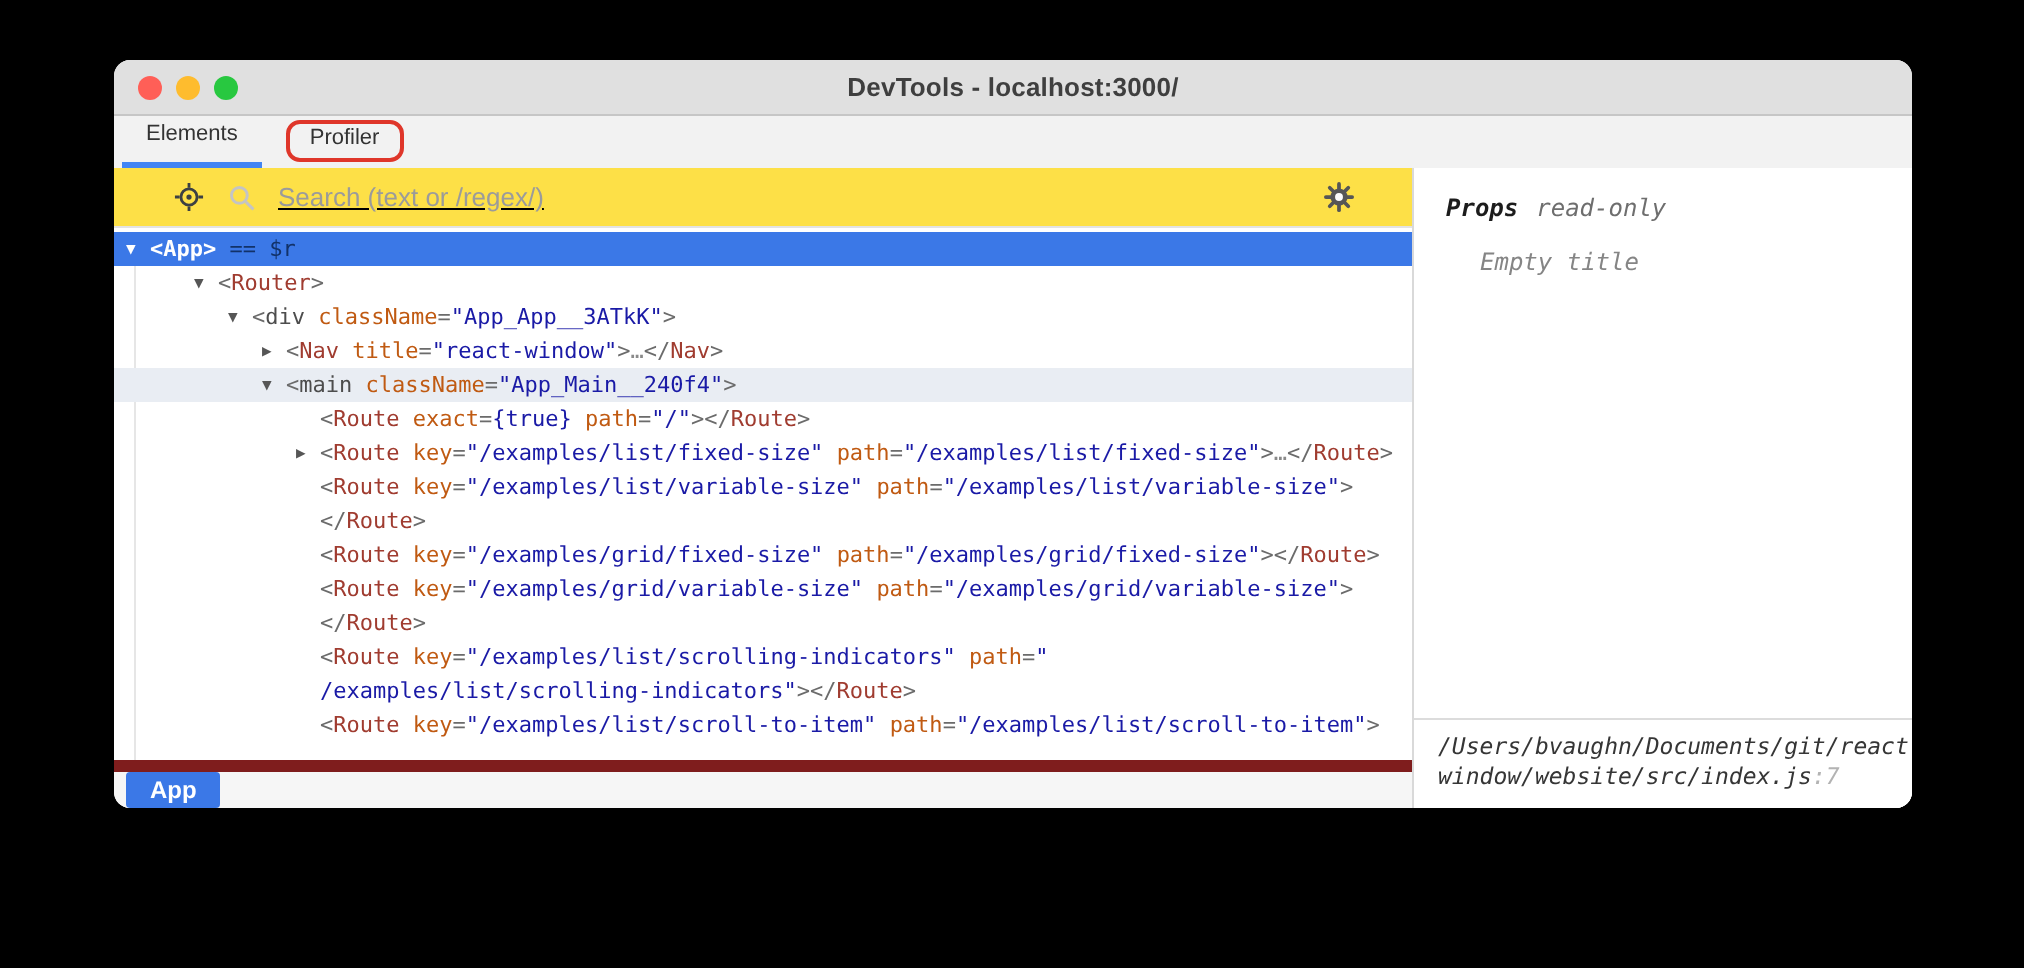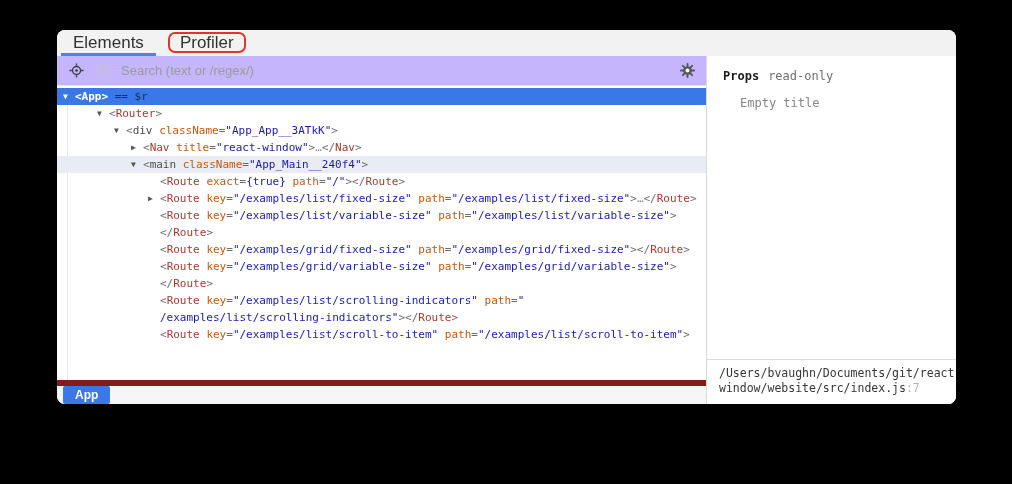--- a/index.html
+++ b/index.html
@@ -21,32 +21,32 @@
   }
   .traffic { position:absolute; left:12px; top:0; height:100%; display:flex; align-items:center; gap:7px; }
   .light { width:12px; height:12px; border-radius:50%; }
   .light.red { background:#ff5f57; }
   .light.yellow { background:#febc2e; }
   .light.green { background:#28c840; }
   .title { font-size:13px; color:#3f3f3f; font-weight:bold; letter-spacing:0.1px; }
 
   
   .tabbar { height:26px; background:#f2f2f2; display:flex; align-items:stretch; padding-left:4px; flex:0 0 auto; }
-  .tab { display:flex; align-items:center; padding:0 12px; font-size:17px; color:#333; cursor:default; position:relative; }
+  .tab { display:flex; align-items:flex-start; padding:0 12px; font-size:11px; color:#333; cursor:default; position:relative; }
   .tab.active { border-bottom:3px solid #4285f4; padding-top:3px; }
   .tab.annotated { border:2px solid #df362a; border-radius:7px; padding:1px 10px; margin:2px 0 3px 12px; }
 
   
   .content { flex:1 1 auto; display:flex; min-height:0; }
   .left-pane { width:650px; flex:0 0 650px; display:flex; flex-direction:column; border-right:1px solid #d9d9d9; min-height:0; }
-  .right-pane { flex:1 1 auto; position:relative; background:#fff; }
+  .right-pane { flex:1 1 auto; position:relative; background:#fff;font-style:italic; }
 
   
-  .searchrow { height:30px; flex:0 0 auto; background:#c4b5fd; border-bottom:1px solid #e3e3e3;
-    display:flex; align-items:center; padding:0 10px; gap:9px; }
+  .searchrow { height:30px; flex:0 0 auto; background:#fde047; border-bottom:1px solid #e3e3e3;
+    display:flex; align-items:center; padding:0 28px; gap:9px;text-decoration:underline; }
   .icon-btn { display:flex; align-items:center; justify-content:center; width:18px; height:18px; }
   .search-input { flex:1 1 auto; border:none; outline:none; background:transparent;
     font-size:13px; color:#333; font-family:"Liberation Sans", sans-serif; }
   .search-input::placeholder { color:#9b9b9b; }
 
   
   .tree { flex:1 1 auto; overflow:hidden; position:relative; background:#fff; padding-top:2px;
     font-family:"DejaVu Sans Mono", monospace; font-size:11px; }
   .guide { position:absolute; left:10px; top:19px; bottom:0; width:1px; background:#e6e6e6; }
   .trow { height:17px; line-height:17px; white-space:pre; position:relative; }
@@ -78,20 +78,28 @@
   .source-box { position:absolute; left:0; right:0; bottom:0; border-top:1px solid #dcdcdc;
     background:#fff; padding:6px 6px 8px 12px;
     font-family:"DejaVu Sans Mono", monospace; font-size:11.5px; line-height:15px; color:#363636; }
   .source-line-num { color:#b3b3b3; }
 </style>
 </head>
 <body>
 
 <div class="window">
 
+  <div class="titlebar dots">
+    <div class="traffic">
+      <span class="light red"></span>
+      <span class="light yellow"></span>
+      <span class="light green"></span>
+    </div>
+    <span class="title">DevTools - localhost:3000/</span>
+  </div>
 
   <div class="tabbar dots">
     <div class="tab active">
       <span>Elements</span>
     </div>
     <div class="tab annotated">
       <span>Profiler</span>
     </div>
   </div>
 

